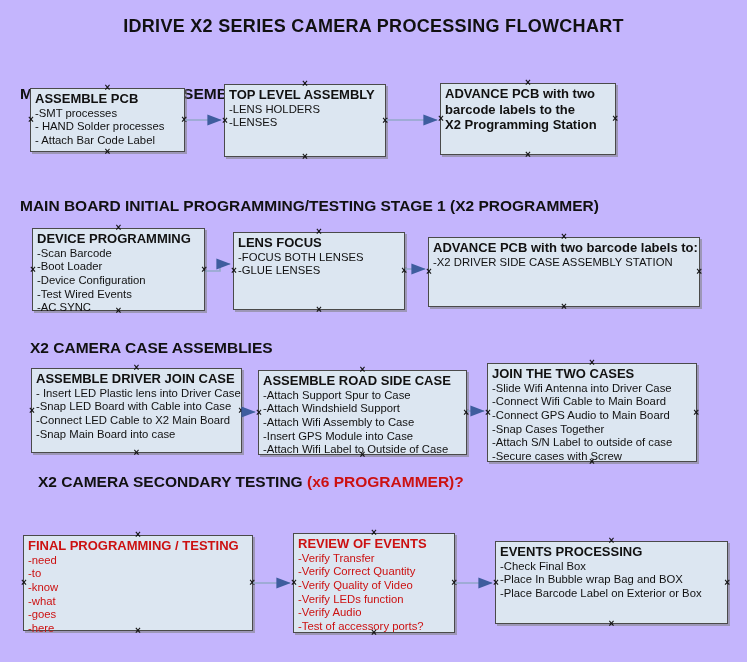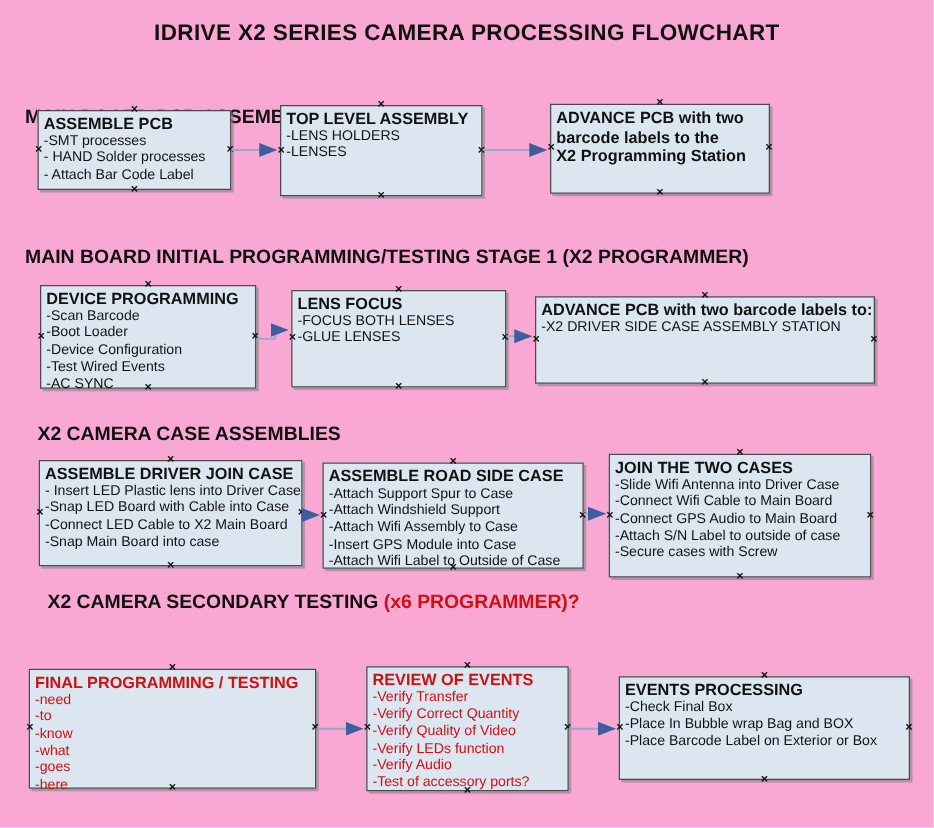--- a/index.html
+++ b/index.html
@@ -1,17 +1,17 @@
 <!DOCTYPE html>
 <html><head>
 <meta charset="utf-8">
 <style>
   html,body { margin:0; padding:0; background:#ffffff; }
   #canvas {
-    position:relative; width:747px; height:662px; background:#f9a8d4;
+    position:relative; width:747px; height:662px; background:#c4b5fd;
     font-family:"Liberation Sans", sans-serif; overflow:hidden;
   }
   .page-title {
     position:absolute; top:16px; left:0; width:100%; text-align:center;
     font-size:18px; font-weight:bold; color:#111; letter-spacing:.3px; white-space:nowrap;
   }
   .section-heading {
     position:absolute; font-size:15.5px; font-weight:bold; color:#111; white-space:nowrap;
   }
   .section-heading .suffix { color:#cc1111; }
@@ -141,20 +141,21 @@
       <span class="anchor a-top">×</span>
       <span class="anchor a-right">×</span>
       <span class="anchor a-bottom">×</span>
       <span class="anchor a-left">×</span>
     </div>
     <div class="box" style="left: 487px; top: 363px; width: 210px; height: 99px;">
       <div class="box-title">JOIN THE TWO CASES</div>
       <div class="box-line">-Slide Wifi Antenna into Driver Case</div>
       <div class="box-line">-Connect Wifi Cable to Main Board</div>
       <div class="box-line">-Connect GPS Audio to Main Board</div>
+      <div class="box-line">-Snap Cases Together</div>
       <div class="box-line">-Attach S/N Label to outside of case</div>
       <div class="box-line">-Secure cases with Screw</div>
       <span class="anchor a-top">×</span>
       <span class="anchor a-right">×</span>
       <span class="anchor a-bottom">×</span>
       <span class="anchor a-left">×</span>
     </div>
     <div class="section-heading" style="left: 38px; top: 473px;"><span>X2 CAMERA SECONDARY TESTING </span><span class="suffix">(x6 PROGRAMMER)?</span></div>
     <div class="box red" style="left: 23px; top: 535px; width: 230px; height: 96px;">
       <div class="box-title">FINAL PROGRAMMING / TESTING</div>

